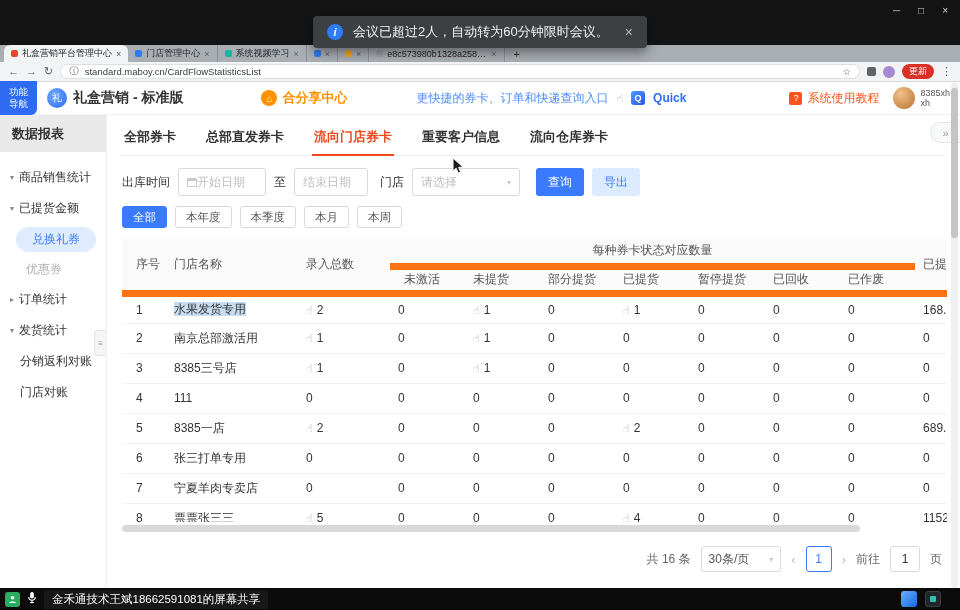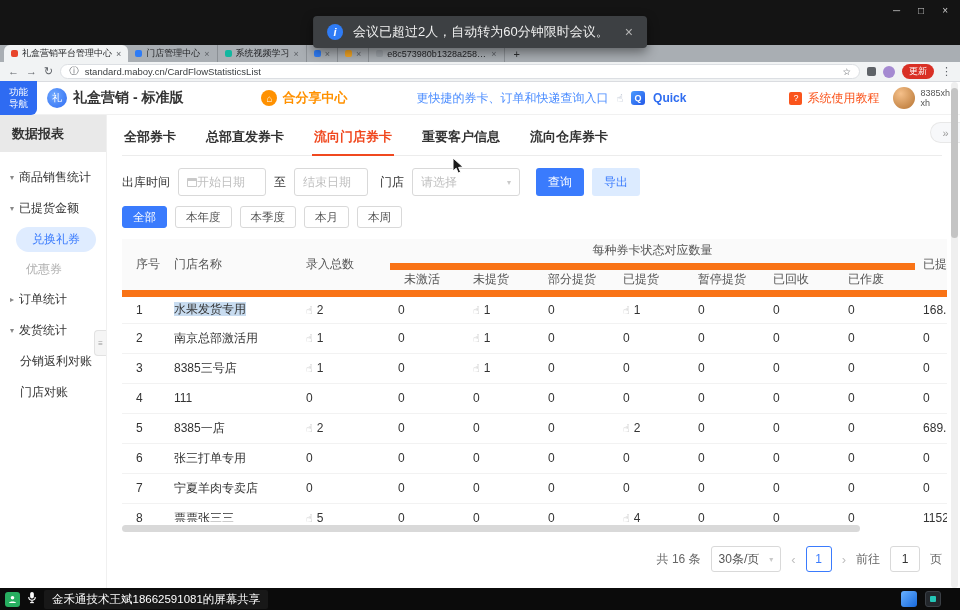--- a/index.html
+++ b/index.html
@@ -90,21 +90,21 @@
   .table-clip{width:825px;margin-top:11px;height:283px;overflow:hidden}
   table.grid{border-collapse:collapse;table-layout:fixed;width:883px}
   .grid th{background:#fafafa;font-weight:normal;font-size:12px;color:#555;height:27px;padding:0 8px;text-align:left;border-bottom:7px solid #f97316;white-space:nowrap;overflow:hidden}
   .grid th.ctr{text-align:center}
   .grid td{height:30px;padding:0 8px;font-size:12px;color:#333;border-bottom:1px solid #f2f2f2;white-space:nowrap;overflow:hidden}
   .grid td:first-child,.grid th:first-child{padding-left:14px}
   .hand{color:#a8a8a8;margin-right:4px;font-size:11px}
   .sel-text{background:#c8dcf0}
   .hscroll{width:738px;height:7px;background:#d9d9d9;border-radius:4px;margin-top:3px;cursor:pointer}
   .pager{width:820px;display:flex;align-items:center;justify-content:flex-end;gap:10px;margin-top:14px;font-size:12px;color:#666}
-  .psize{height:26px;border:1px solid #d9d9d9;border-radius:3px;display:flex;align-items:center;gap:10px;padding:0 7px;color:#555;cursor:pointer}
+  .psize{height:26px;border:1px solid #d9d9d9;border-radius:3px;display:flex;align-items:center;gap:20px;padding:0 7px;color:#555;cursor:pointer}
   .pbtn{color:#bfbfbf;font-size:13px;cursor:pointer}
   .pcur{min-width:26px;height:26px;border:1px solid #3a7bfd;color:#3a7bfd;border-radius:3px;display:flex;align-items:center;justify-content:center;cursor:pointer;background:#fff}
   .goto-input{width:30px;height:26px;border:1px solid #d9d9d9;border-radius:3px;text-align:center;font-size:12px;color:#333;outline:none;font-family:inherit}
   .vscroll{position:absolute;right:2px;top:82px;width:7px;height:506px;background:#efefef;border-radius:4px;z-index:20}
   .vthumb{position:absolute;top:6px;left:0;width:7px;height:150px;background:#c4c4c4;border-radius:4px}
   .cursor{position:absolute;left:345px;top:42px;z-index:15}
 
   
   .bottom-bar{height:22px;background:#0b0b0b;display:flex;align-items:center;gap:7px;padding:0 5px}
   .bb-person{width:15px;height:15px;border-radius:3px;background:#27ae60;display:flex;align-items:center;justify-content:center;flex:none}

